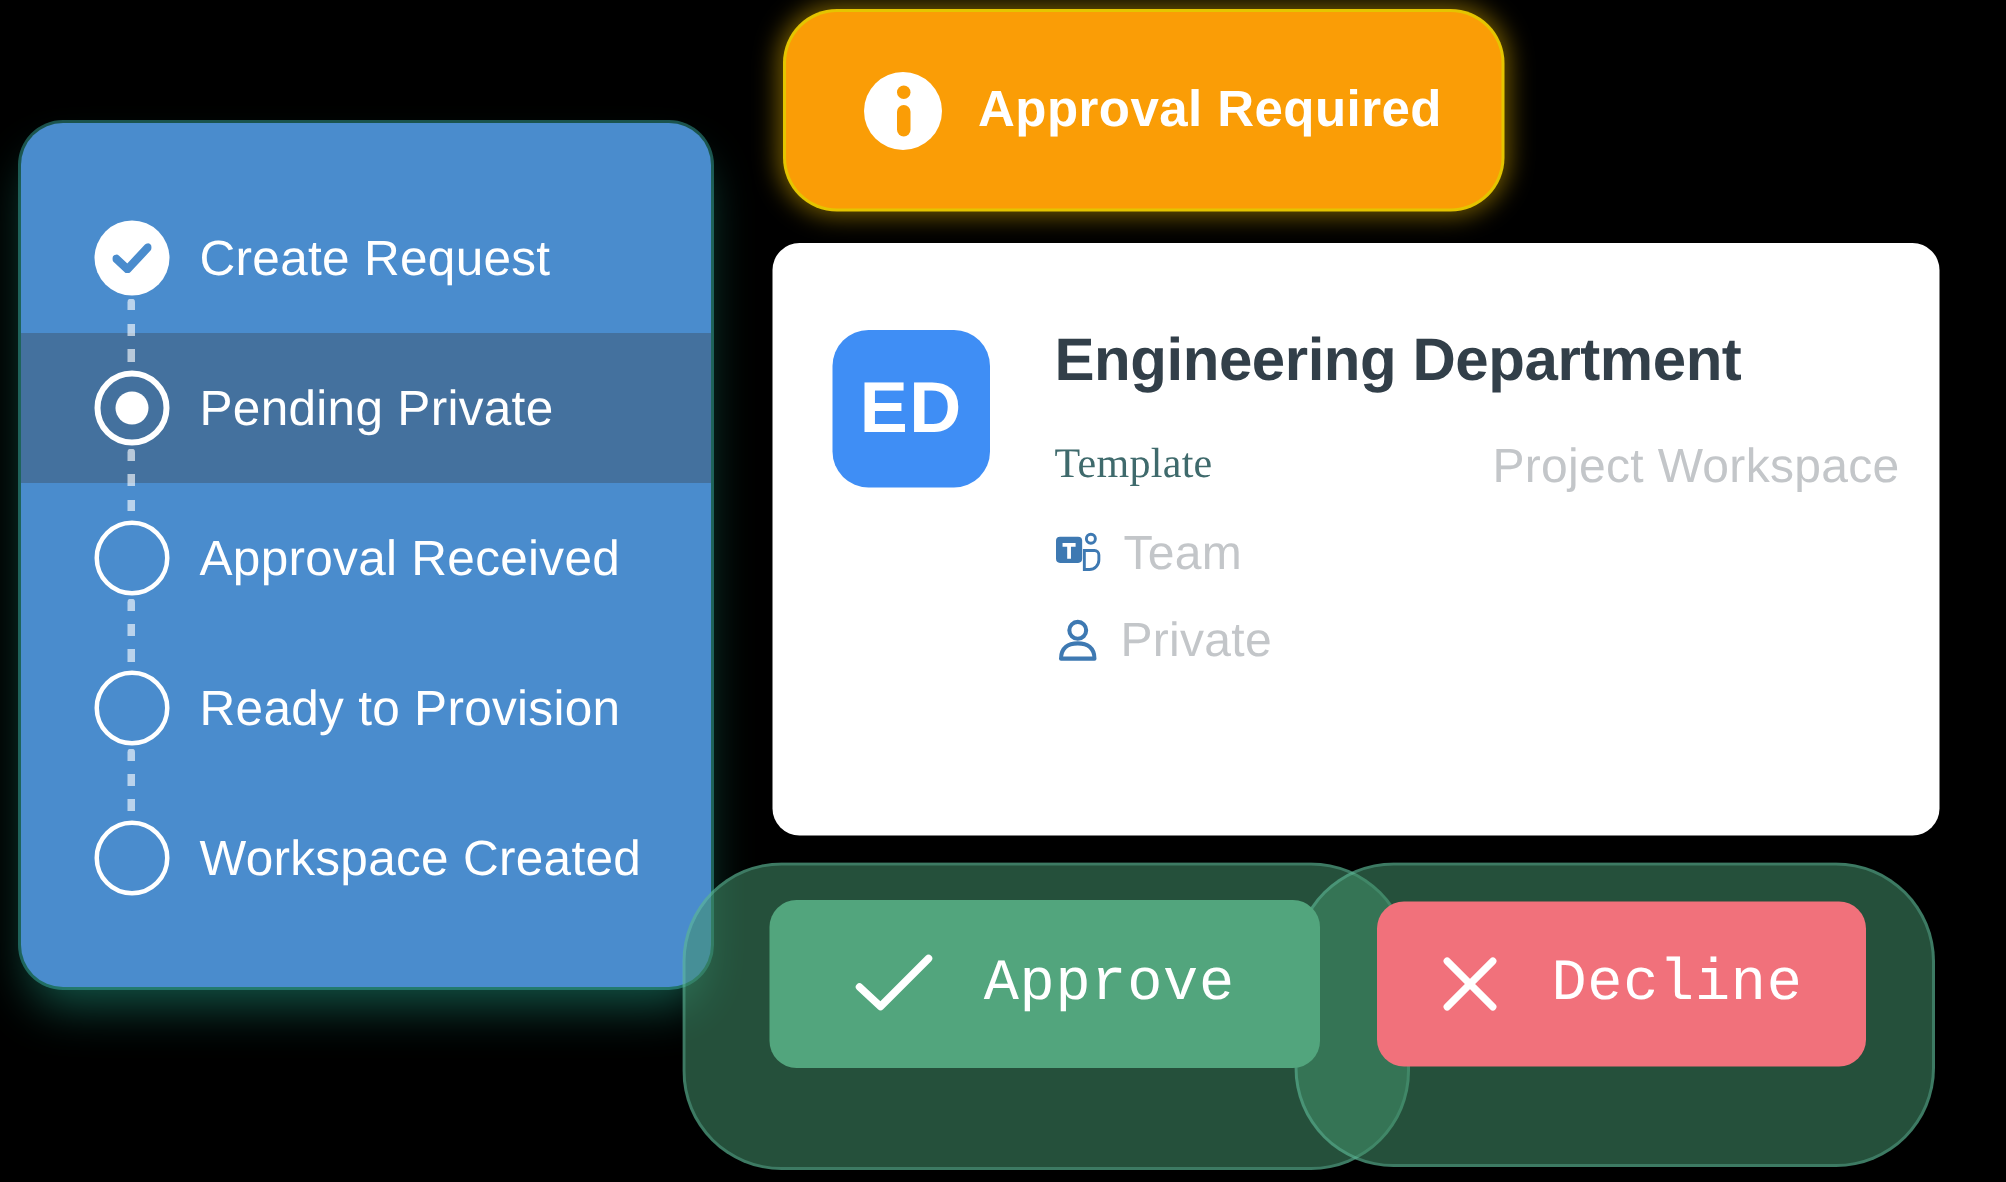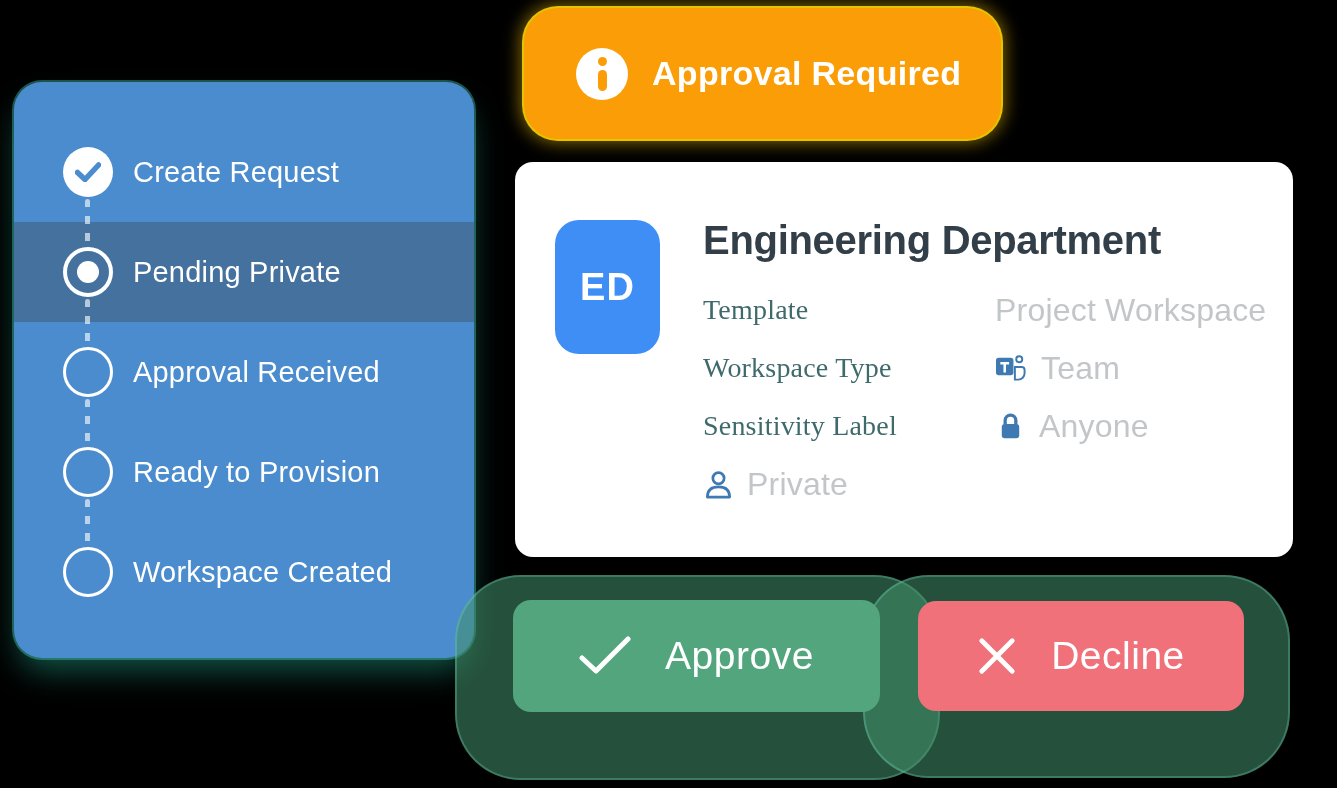--- a/index.html
+++ b/index.html
@@ -26,63 +26,63 @@
   }
   .s1{top:40px}.s2{top:140px}.s3{top:240px}.s4{top:340px}.s5{top:440px}
   .circle {
     width:50px; height:50px; border-radius:50%; flex:0 0 auto; box-sizing:border-box;
     display:flex; align-items:center; justify-content:center;
   }
   .circle.done { background:#fff; }
   .circle.active { border:4px solid #fff; }
   .circle.todo { border:3px solid #fff; }
   .dot { width:22px; height:22px; border-radius:50%; background:#fff; }
-  .step-label { color:#fff; font-size:29px; letter-spacing:.2px; }
+  .step-label { color:#fff; font-size:33px; letter-spacing:.2px; }
 
   
   .badge {
     position:absolute; left:500px; top:8px; width:477px; height:131px; box-sizing:border-box;
     background:#fa9d06; border-radius:34px;
     display:flex; align-items:center; padding-left:52px; gap:24px;
     box-shadow:0 0 0 2px rgba(255,221,0,.85), 0 0 16px 5px rgba(255,200,0,.45);
     margin-left:24px;
   }
   .badge-icon {
     width:52px; height:52px; border-radius:50%; background:#fff; flex:0 0 auto;
     display:flex; flex-direction:column; align-items:center; justify-content:center; gap:4px;
   }
   .badge-icon .i-dot { width:9px; height:9px; border-radius:50%; background:#fa9d06; }
   .badge-icon .i-stem { width:9px; height:21px; border-radius:5px; background:#fa9d06; }
   .badge-label { color:#fff; font-size:34px; font-weight:700; letter-spacing:.3px; }
 
   
   .card { position:absolute; left:515px; top:162px; width:778px; height:395px; background:#fff; border-radius:18px; }
   .avatar {
-    position:absolute; left:40px; top:58px; width:105px; height:134px; border-radius:24px;
-    background:#3f8ef5; color:#fff; font-size:38px; font-weight:700; letter-spacing:1px;
+    position:absolute; left:40px; top:58px; width:105px; height:105px; border-radius:24px;
+    background:#3f8ef5; color:#fff; font-size:48px; font-weight:700; letter-spacing:1px;
     display:flex; align-items:center; justify-content:center;
   }
   .card-title { position:absolute; left:188px; top:56px; font-size:40px; font-weight:700; color:#323f49; letter-spacing:-.3px; white-space:nowrap; }
   .rows { position:absolute; left:188px; top:119px; }
   .row { height:58px; display:flex; align-items:center; }
   .row-label { width:292px; font-size:28px; color:#3f6a6c; letter-spacing:.2px;font-family:Liberation Serif, serif; }
   .row-value { display:flex; align-items:center; gap:13px; color:#3e79b2; }
   .row-value .icon { display:flex; flex:0 0 auto; }
   .value-text { font-size:32px; color:#c3c6c9; letter-spacing:.2px; }
 
   
   .halo {
     position:absolute; background:rgba(68,146,108,.55);
     border:2px solid rgba(125,235,205,.28); border-radius:66px; box-sizing:border-box;
   }
   .halo.approve { left:455px; top:575px; width:485px; height:205px; }
   .halo.decline { left:863px; top:575px; width:427px; height:203px; }
   .btn {
     position:absolute; display:flex; align-items:center; justify-content:center; gap:34px;
-    color:#fff; font-size:39px; letter-spacing:.5px; border-radius:18px; cursor:pointer;
+    color:#fff; font-size:39px; letter-spacing:.5px; border-radius:18px; cursor:pointer;font-family:Liberation Mono, monospace;
   }
   .btn.approve { left:513px; top:600px; width:367px; height:112px; background:#52a57d; }
   .btn.decline { left:918px; top:601px; width:326px; height:110px; background:#f1717b; }
 </style>
 </head>
 <body>
 
 <div class="stage">
 
   <div class="panel">
@@ -139,46 +139,33 @@
 
     <div class="rows">
       <div class="row">
         <span class="row-label">Template</span>
         <span class="row-value">
           <span class="value-text">Project Workspace</span>
         </span>
       </div>
 
       <div class="row">
-        <span class="row-label">Workspace Type</span>
         <span class="row-value">
           <span class="icon">
             <svg width="33" height="31" viewBox="0 0 34 32">
               <circle cx="25" cy="6.4" r="3.1" fill="none" stroke="currentColor" stroke-width="2"></circle>
               <path d="M20.5 14.5 h7 a3 3 0 0 1 3 3 v3.5 c0 3.6 -2.9 6.5 -6.5 6.5 h-3.5 z" fill="none" stroke="currentColor" stroke-width="2"></path>
               <rect x="1" y="5" width="18" height="18" rx="2.8" fill="currentColor"></rect>
               <path d="M5.5 10.6 h9 M10 10.6 v9.6" stroke="#fff" stroke-width="2.6" fill="none"></path>
             </svg>
           </span>
           <span class="value-text">Team</span>
         </span>
       </div>
 
-      <div class="row">
-        <span class="row-label">Sensitivity Label</span>
-        <span class="row-value">
-          <span class="icon">
-            <svg width="31" height="31" viewBox="0 0 32 32">
-              <path d="M10.5 14 v-4.2 a5.5 5.5 0 0 1 11 0 V14" fill="none" stroke="currentColor" stroke-width="3.4"></path>
-              <rect x="7" y="13.5" width="18" height="14.5" rx="3" fill="currentColor"></rect>
-            </svg>
-          </span>
-          <span class="value-text">Anyone</span>
-        </span>
-      </div>
 
       <div class="row">
         <span class="row-value">
           <span class="icon">
             <svg width="31" height="31" viewBox="0 0 32 32">
               <circle cx="16" cy="9.5" r="5.8" fill="none" stroke="currentColor" stroke-width="2.8"></circle>
               <path d="M4.5 29 c0 -7.5 5 -10.5 11.5 -10.5 s11.5 3 11.5 10.5 z" fill="none" stroke="currentColor" stroke-width="2.8" stroke-linejoin="round"></path>
             </svg>
           </span>
           <span class="value-text">Private</span>

